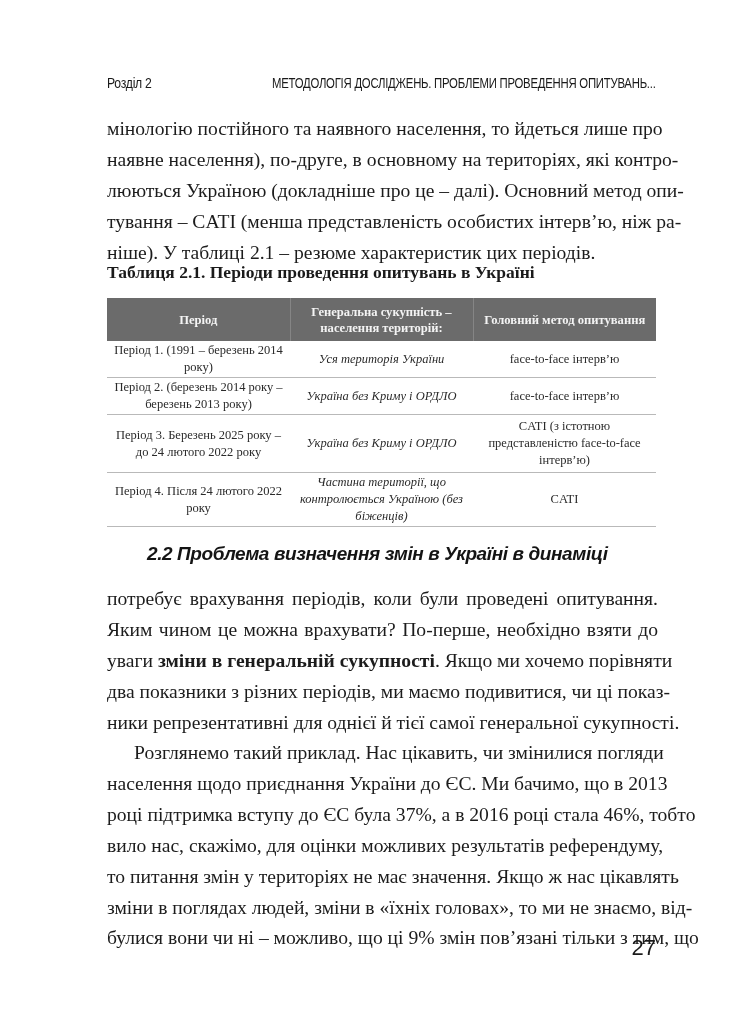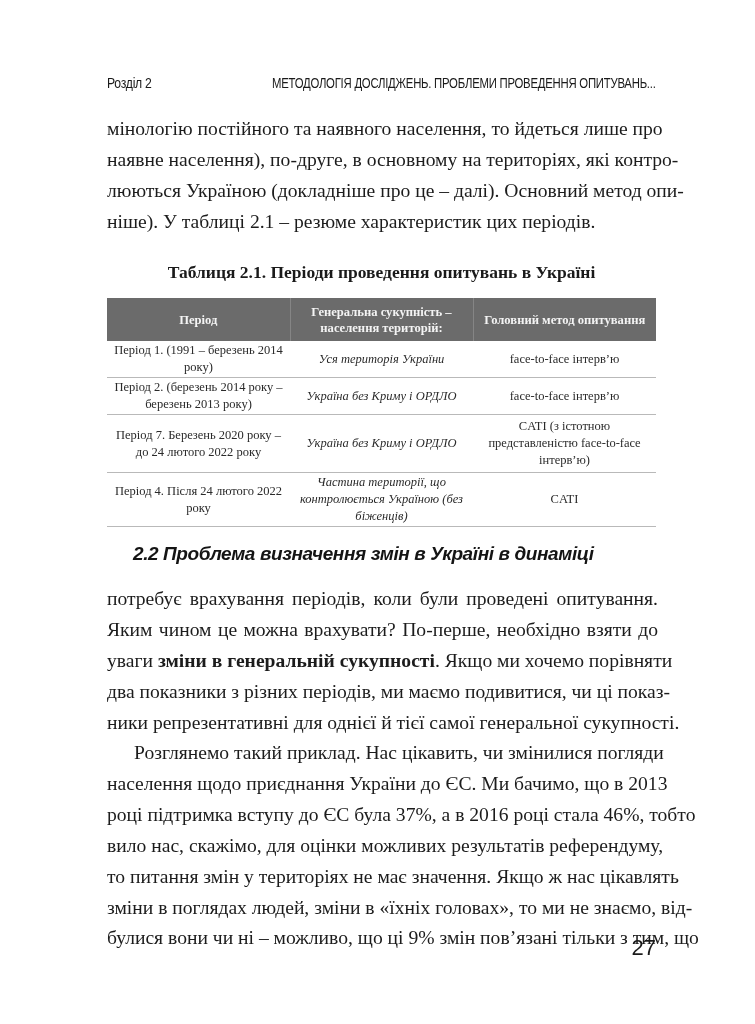--- a/index.html
+++ b/index.html
@@ -16,21 +16,21 @@
   .running-head .right { position: absolute; right: 0; top: 0; transform: scaleX(0.8); transform-origin: right; white-space: nowrap; }
   .text-block {
     position: absolute; left: 107px; width: 551px;
     font-size: 19.6px; line-height: 30.9px; text-align: justify; color: #1c1c1c;
   }
   .indent { text-indent: 27px; }
   .intro { top: 114px; }
   .jline { display: block; text-align: justify; text-align-last: justify; white-space: nowrap; }
   .lastline { display: block; text-align: left; white-space: nowrap; }
   .table-caption {
-    position: absolute; top: 262px; left: 107px; width: 549px; text-align: center;
+    position: absolute; top: 262px; left: 107px; width: 549px; text-align: left;
     font-weight: bold; font-size: 17.5px; color: #1a1a1a;
   }
   table.periods {
     position: absolute; top: 298px; left: 107px; width: 549px; border-collapse: collapse;
     font-size: 12.5px; color: #2a2a2a;
   }
   table.periods th {
     background: #6b6b6b; color: #f4f4f4; font-weight: bold; font-size: 12.6px; height: 43px;
     border-left: 1px solid #858585; padding: 0 4px; line-height: 16px;
   }
@@ -38,21 +38,21 @@
   table.periods td {
     text-align: center; padding: 1px 4px; border-bottom: 1.5px solid #b9b9b9; line-height: 17px;
   }
   table.periods tr.r1 td { height: 30px; }
   table.periods tr.r2 td { height: 30px; }
   table.periods tr.r3 td { height: 55px; }
   table.periods tr.r4 td { height: 49px; }
   table.periods td.c1 { width: 175px; }
   table.periods td.c2 { width: 175px; font-style: italic; }
   .section-title {
-    position: absolute; top: 543px; left: 133px; font-family: "Liberation Sans", "DejaVu Sans", sans-serif;
+    position: absolute; top: 543px; left: 147px; font-family: "Liberation Sans", "DejaVu Sans", sans-serif;
     font-weight: bold; font-style: italic; font-size: 19px; color: #141414; letter-spacing: -0.4px;
   }
   .body1 { top: 584px; }
   .body2 { top: 738px; }
   .page-number {
     position: absolute; top: 935px; right: 99px; font-family: Liberation Sans, sans-serif;
     font-size: 22px; color: #1a1a1a;
   }
   b { font-weight: bold; }
 </style>
@@ -61,20 +61,21 @@
 
 <div class="running-head">
   <span class="left">Розділ 2</span>
   <span class="right">МЕТОДОЛОГІЯ ДОСЛІДЖЕНЬ. ПРОБЛЕМИ ПРОВЕДЕННЯ ОПИТУВАНЬ...</span>
 </div>
 
 <div class="text-block intro">
   <span class="jline">мінологію постійного та наявного населення, то йдеться лише про</span>
   <span class="jline">наявне населення), по-друге, в основному на територіях, які контро-</span>
   <span class="jline">люються Україною (докладніше про це – далі). Основний метод опи-</span>
+  <span class="jline">тування – CATI (менша представленість особистих інтерв’ю, ніж ра-</span>
   <span class="lastline">ніше). У таблиці 2.1 – резюме характеристик цих періодів.</span>
 </div>
 
 <div class="table-caption">Таблиця 2.1. Періоди проведення опитувань в Україні</div>
 
 <table class="periods">
   <thead>
     <tr>
       <th>Період</th>
       <th>Генеральна сукупність – населення територій:</th>
@@ -86,21 +87,21 @@
       <td class="c1">Період 1. (1991 – березень 2014 року)</td>
       <td class="c2">Уся територія України</td>
       <td>face-to-face інтерв’ю</td>
     </tr>
     <tr class="r2">
       <td class="c1">Період 2. (березень 2014 року – березень 2013 року)</td>
       <td class="c2">Україна без Криму і ОРДЛО</td>
       <td>face-to-face інтерв’ю</td>
     </tr>
     <tr class="r3">
-      <td class="c1">Період 7. Березень 2020 року – до 24 лютого 2022 року</td>
+      <td class="c1">Період 3. Березень 2025 року – до 24 лютого 2022 року</td>
       <td class="c2">Україна без Криму і ОРДЛО</td>
       <td>CATI (з істотною представленістю face-to-face інтерв’ю)</td>
     </tr>
     <tr class="r4">
       <td class="c1">Період 4. Після 24 лютого 2022 року</td>
       <td class="c2">Частина території, що контролюється Україною (без біженців)</td>
       <td>CATI</td>
     </tr>
   </tbody>
 </table>

